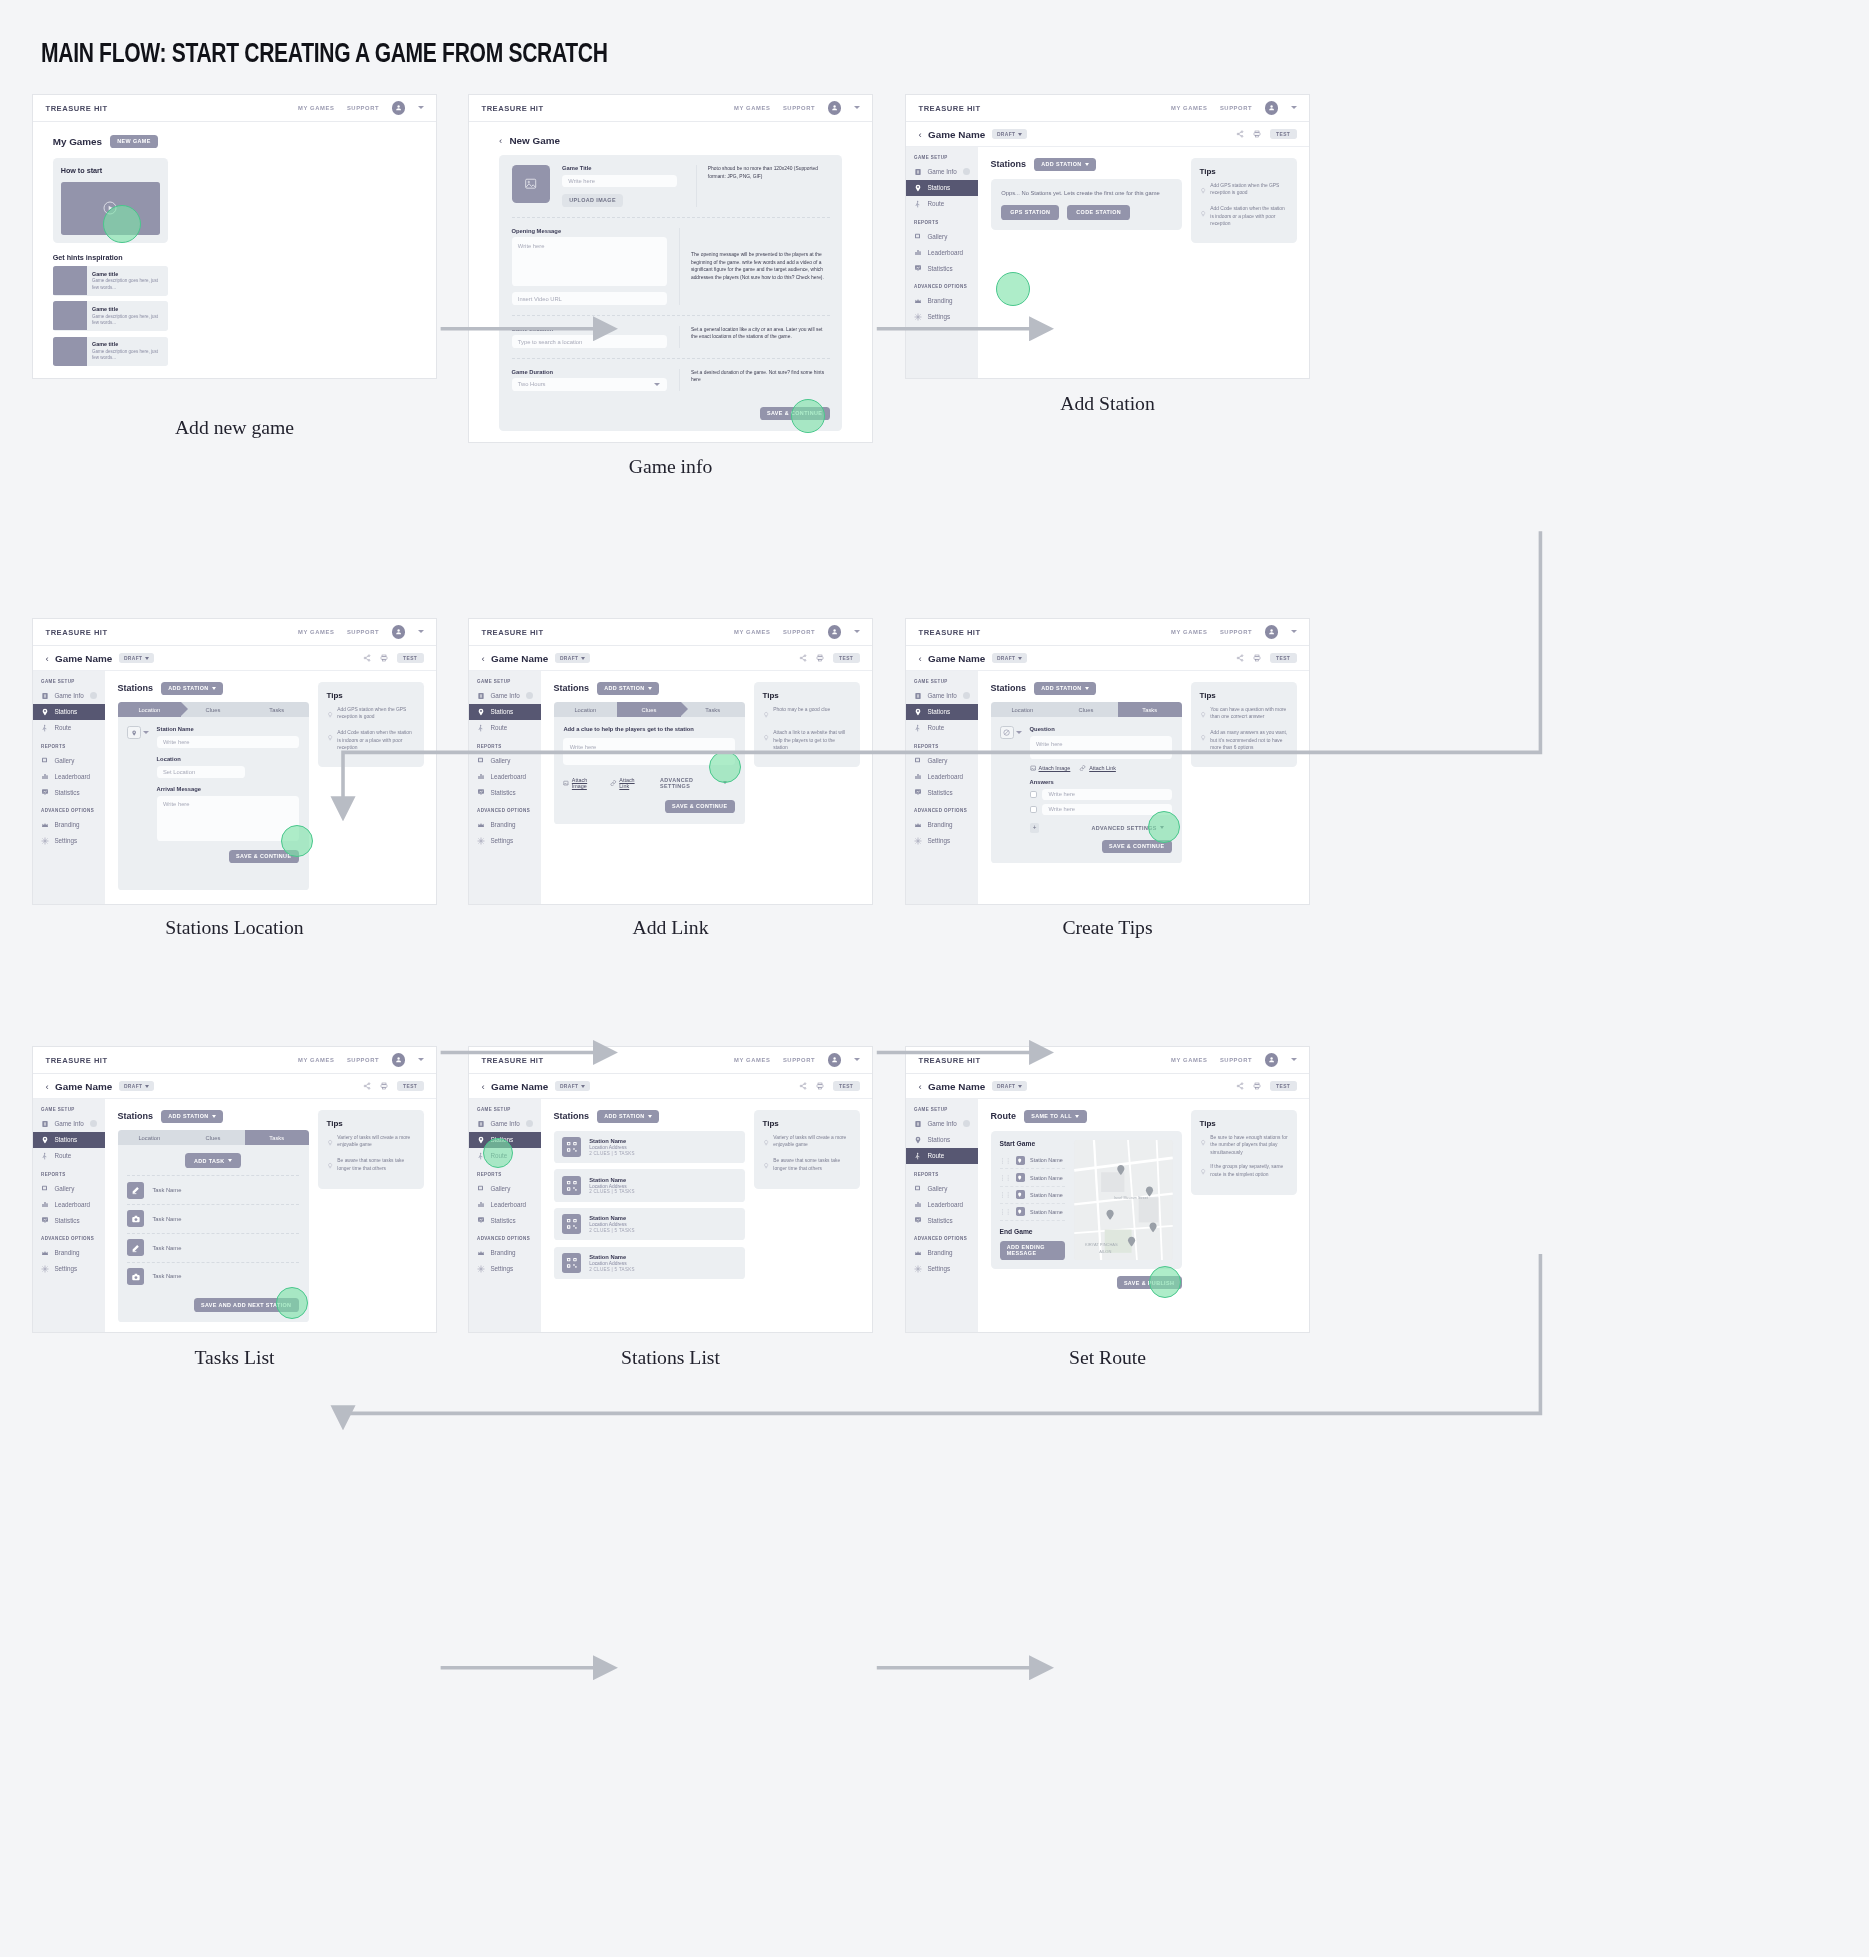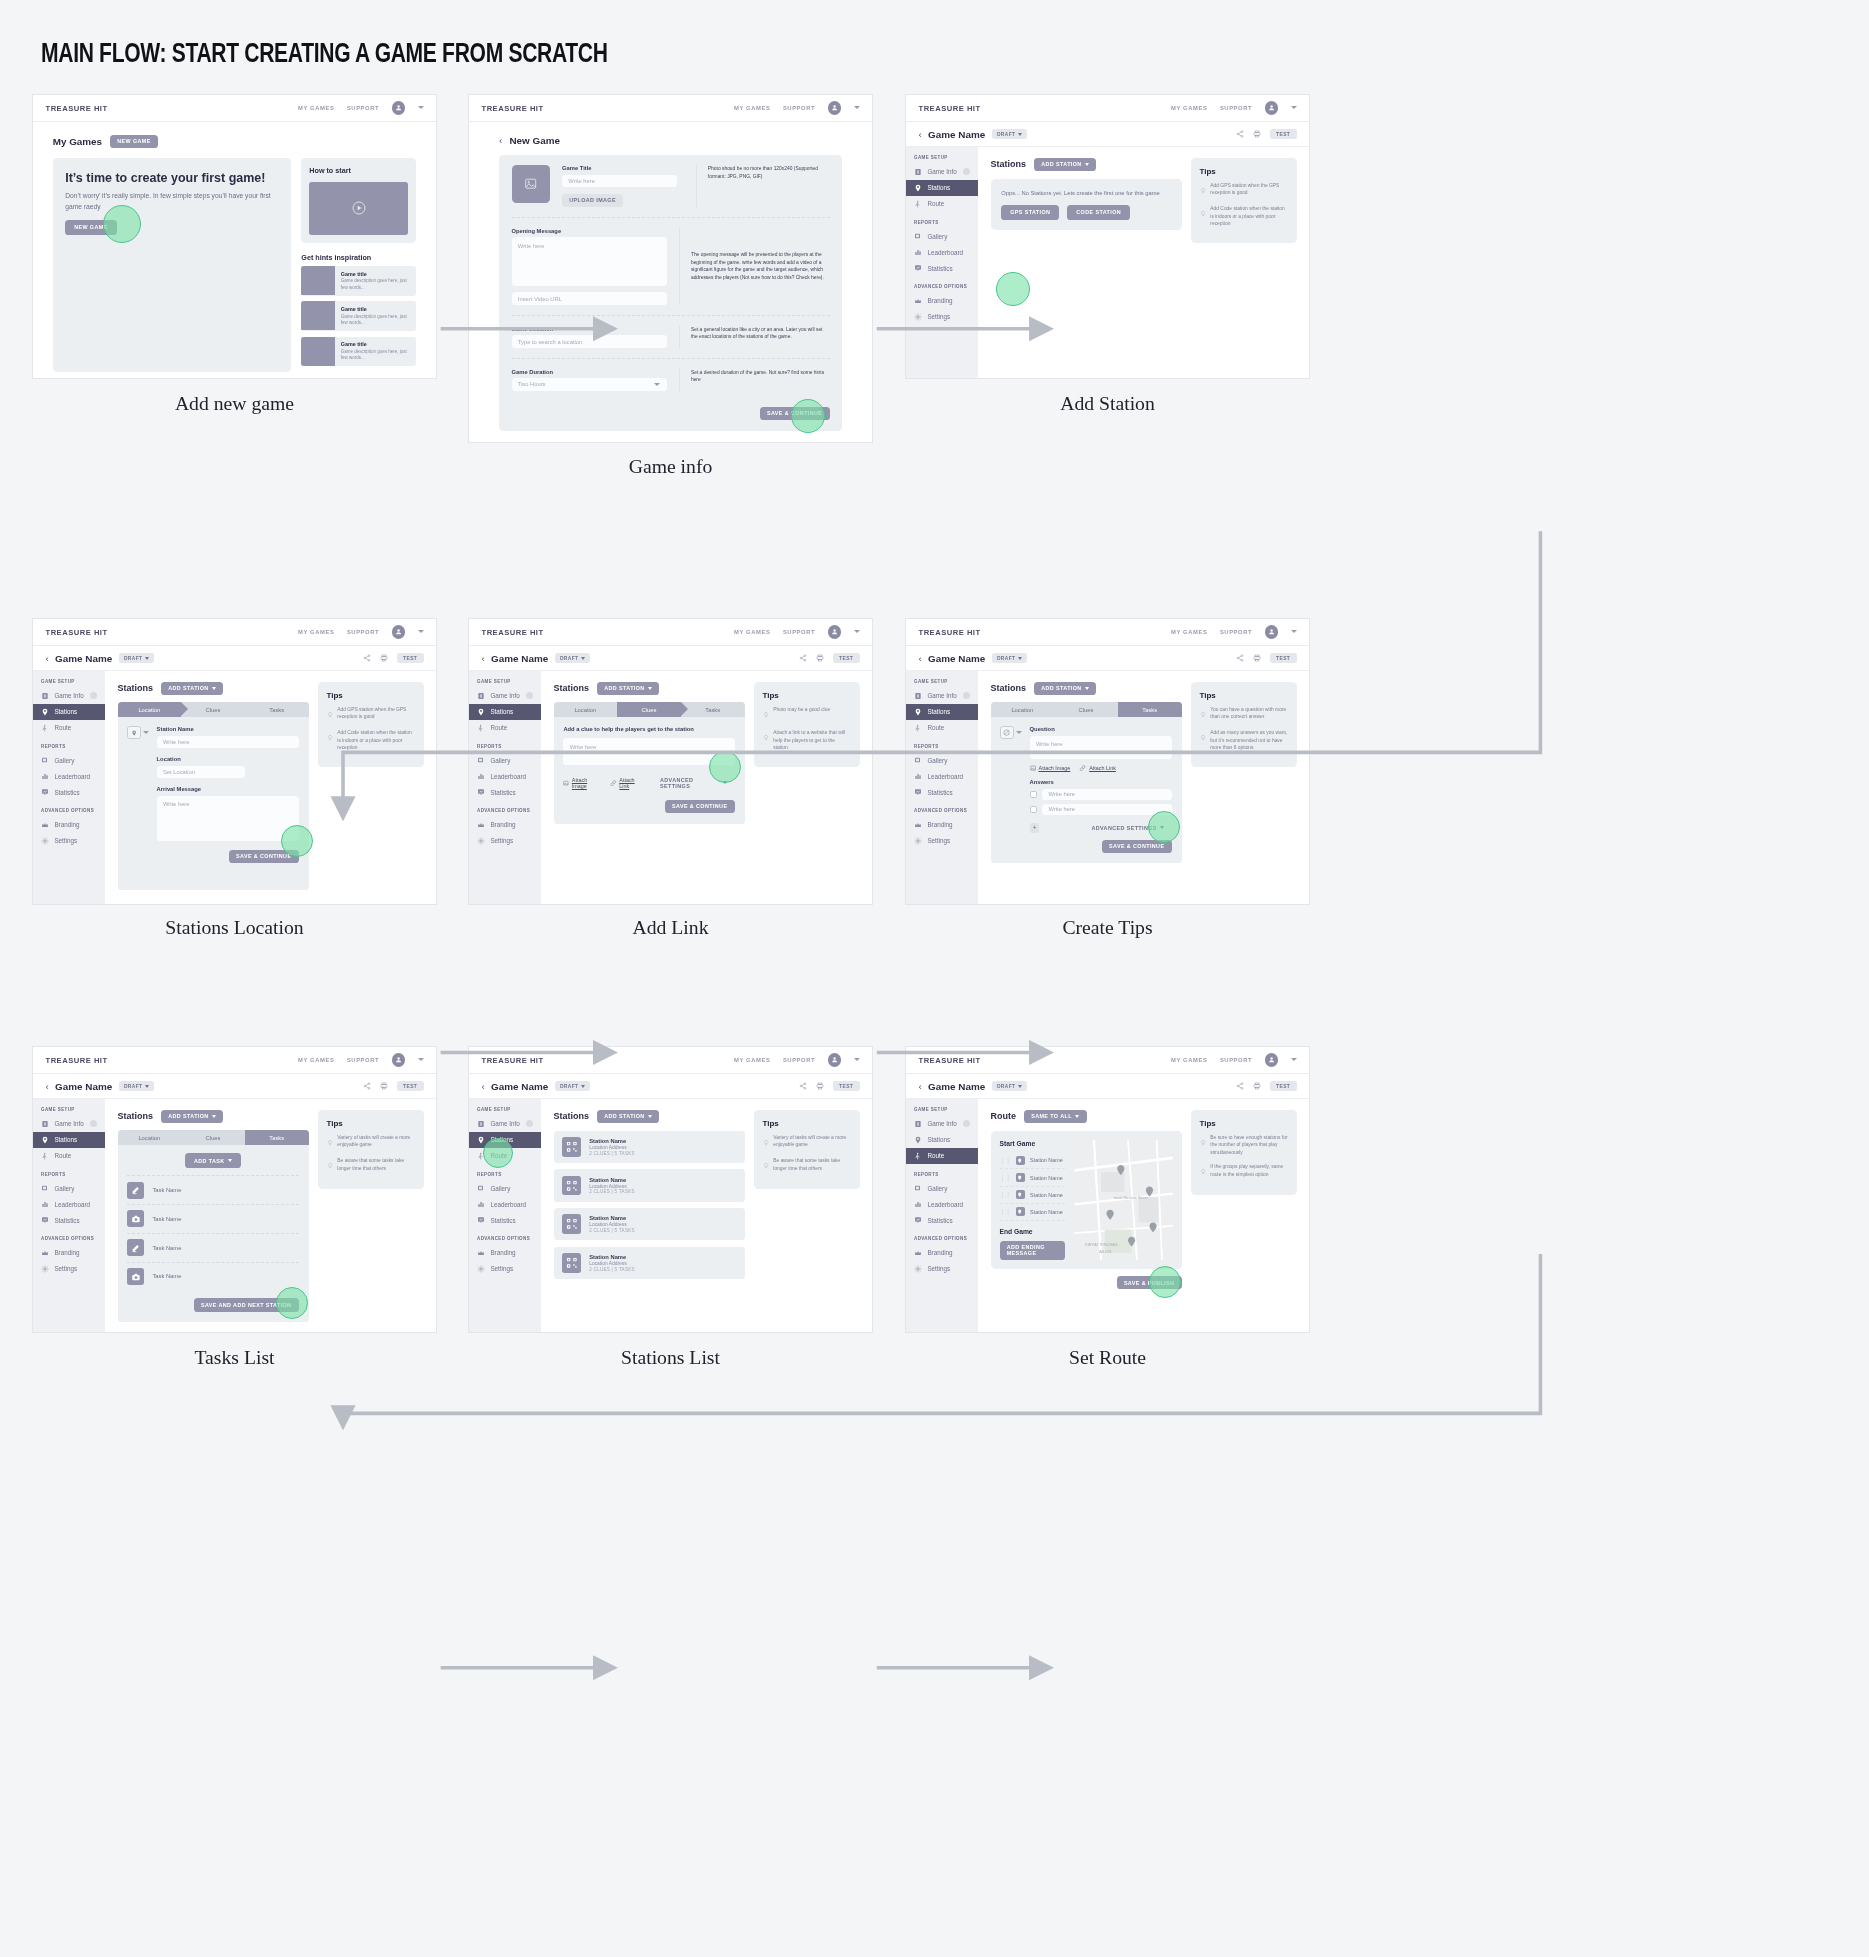--- a/index.html
+++ b/index.html
@@ -152,25 +152,20 @@
         </div>
       <div class="caret"></div>
     </div>
   </div>
   <div style="padding:12.5px 19.7px;">
     <div style="display:flex; align-items:center; gap:8px;">
       <span style="font-size:9.9px;font-weight:bold;color:#2c2c44;">My Games</span>
       <span class="btn-grey">NEW GAME</span>
     </div>
     <div style="display:flex; gap:10.7px; margin-top:10.7px;">
-      <div class="card" style="flex:1; padding:12.5px 12.5px 14.3px;">
-        <div style="font-size:12.5px;font-weight:bold;color:#2c2c44;">It’s time to create your first game!</div>
-        <div style="font-size:6.7px;color:#6d6f85;line-height:1.55;margin-top:6.3px;">Don’t worry’ it’s really simple. In few simple steps you’ll have your first game raedy</div>
-        <div class="btn-grey" style="margin-top:8px;padding:4.5px 9px;">NEW GAME</div>
-      </div>
       <div style="width:115px;flex:0 0 115px;">
         <div class="card" style="padding:8px;">
           <div style="font-size:7.2px;font-weight:bold;color:#2c2c44;">How to start</div>
           <div style="margin-top:6.3px;height:53px;background:#9394ab;border-radius:2.7px;display:flex;align-items:center;justify-content:center;">
             <svg width="16" height="16" viewBox="0 0 24 24" fill="none" stroke="#e6e7ee" stroke-width="1.3">
                 <circle cx="12" cy="12" r="9"></circle>
                 <path d="M10 8.5l6 3.5-6 3.5z" fill="#e6e7ee" stroke="none"></path>
               </svg>
           </div>
         </div>
@@ -196,21 +191,21 @@
        <div style="font-size:5.4px;font-weight:bold;color:#2c2c44;">Game title</div>
        <div style="font-size:4.5px;color:#8a8ca3;line-height:1.45;margin-top:1.8px;">Game description goes here, just few words...</div>
      </div>
    </div>
           </div>
       </div>
     </div>
   </div>
   <div class="hotspot" style="left:70px;top:110px;width:38px;height:38px;"></div>
 </div>
-<div class="caption" style="left:32px;top:392px;width:405px;">Add new game</div>
+<div class="caption" style="left:32px;top:416px;width:405px;">Add new game</div>
 
 <div class="frame" style="left:468px; top:94px; width:405px; height:349px;">
   <div class="topbar">
     <span class="brand">TREASURE HIT</span>
     <div class="nav">
       <span>MY GAMES</span>
       <span>SUPPORT</span>
       <div class="avatar">
           <svg viewBox="0 0 16 16">
             <circle cx="8" cy="5.5" r="2.6" fill="#fff"></circle>

